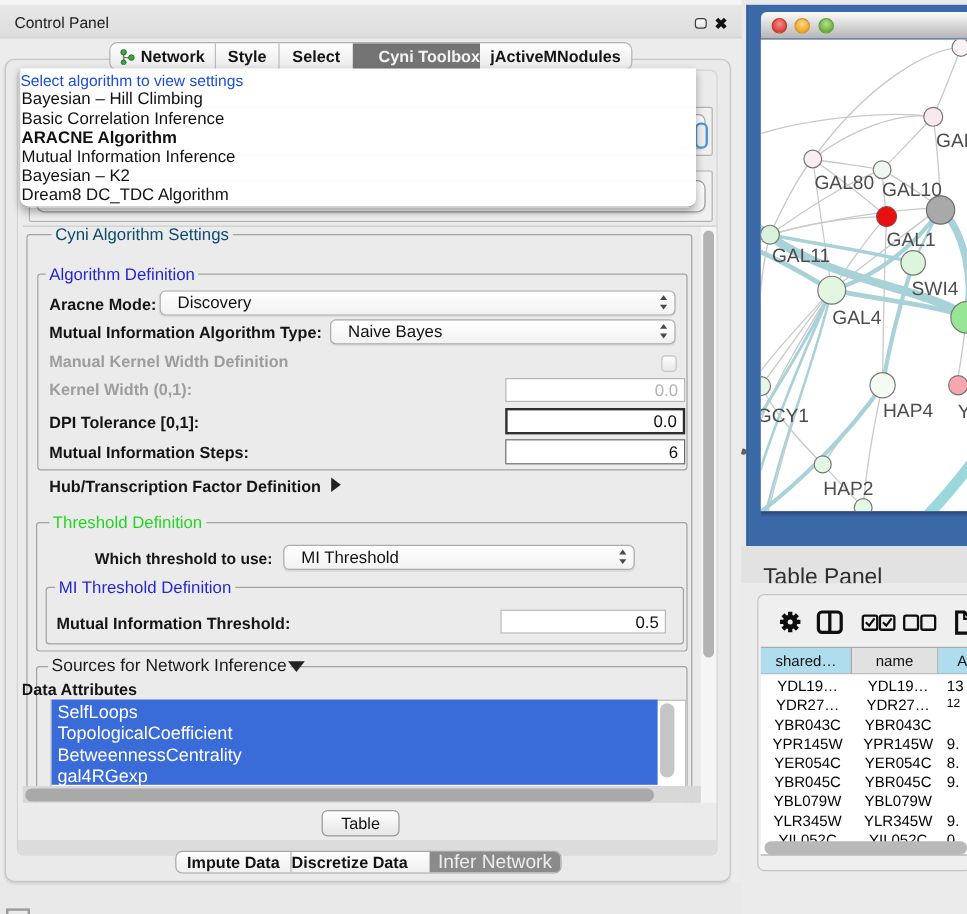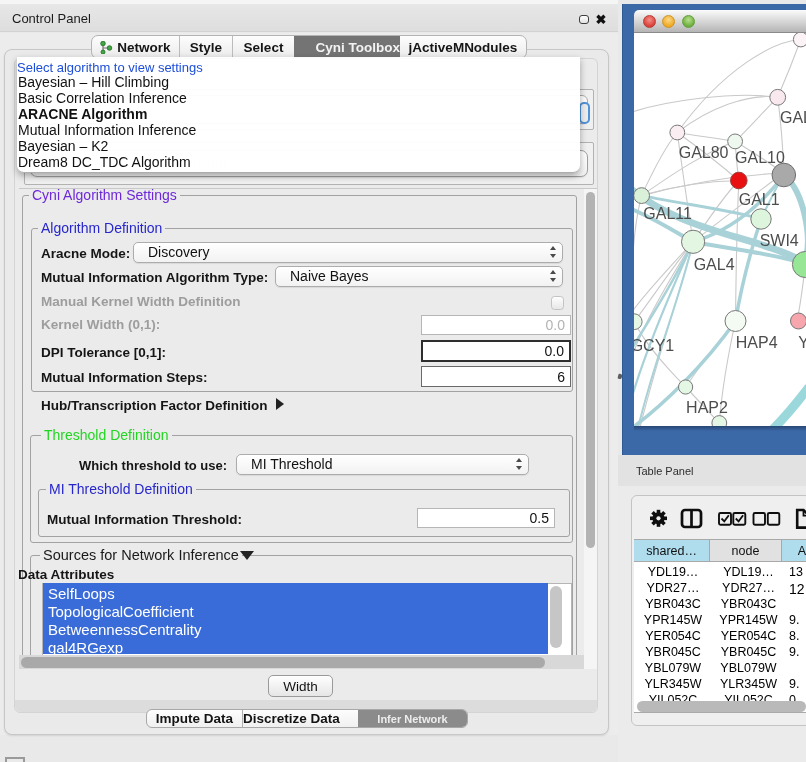--- a/index.html
+++ b/index.html
@@ -74,21 +74,21 @@
 <span class="popitem" style="top:82px">Bayesian – Hill Climbing</span>
 <span class="popitem" style="top:98px">Basic Correlation Inference</span>
 <span class="popitem" style="top:114px;font-weight:bold">ARACNE Algorithm</span>
 <span class="popitem" style="top:130px">Mutual Information Inference</span>
 <span class="popitem" style="top:146px">Bayesian – K2</span>
 <span class="popitem" style="top:162px">Dream8 DC_TDC Algorithm</span>
 
 <div class="abs" style="left:0;top:0;width:806px;height:762px;clip-path:inset(186px 222px 93px 19px)">
 
   <div class="group" style="left:22px;top:195px;width:555px;height:500px"></div>
-  <span class="gtitle" style="left:29px;top:189px;color:#6d28d9">Cyni Algorithm Settings</span>
+  <span class="gtitle" style="left:43px;top:189px;color:#0c4a6e">Cyni Algorithm Settings</span>
 
   <div class="group" style="left:31px;top:228px;width:542px;height:164px"></div>
   <span class="gtitle" style="left:38px;top:222px;color:#2626cc">Algorithm Definition</span>
 
   <span class="abs blbl" style="left:41px;top:246px">Aracne Mode:</span>
   <div class="combo" style="left:133px;top:242px;width:430px;height:20.5px">
         <span class="ct">Discovery</span>
         <span class="spin"></span>
       </div>
 
@@ -140,31 +140,31 @@
   <span class="abs" style="left:48px;top:603px;font-size:15px;color:#fff;white-space:nowrap">TopologicalCoefficient</span>
   <span class="abs" style="left:48px;top:639px;font-size:15px;color:#fff;white-space:nowrap">gal4RGexp</span>
   <div class="abs" style="left:550px;top:586px;width:12px;height:62px;background:#c6c6c6;border-radius:6px"></div>
 </div>
 
 <div class="abs" style="left:584px;top:189px;width:13px;height:480px;background:#f5f5f5"></div>
 <div class="abs" style="left:585.5px;top:192px;width:9px;height:356px;background:#b3b3b3;border-radius:4.5px"></div>
 <div class="abs" style="left:19px;top:655px;width:565px;height:14px;background:#d8d8d8"></div>
 <div class="abs" style="left:21px;top:656.5px;width:524px;height:11px;background:#a9a9a9;border-radius:5.5px"></div>
 
-<div class="abs vcenter" style="left:268px;top:675px;width:65px;height:22px;background:linear-gradient(#ffffff,#e5e5e5);border:1px solid #9a9a9a;border-radius:5px;justify-content:center;font-size:13.5px;color:#111">Width</div>
+<div class="abs vcenter" style="left:268px;top:675px;width:65px;height:22px;background:linear-gradient(#ffffff,#e5e5e5);border:1px solid #9a9a9a;border-radius:5px;justify-content:center;font-size:13.5px;color:#111">Table</div>
 
 <div class="abs" style="left:146px;top:709px;width:322px;height:19px;background:linear-gradient(#fdfdfd,#f0f0f0);border:1px solid #a8a8a8;border-radius:6px;display:flex;overflow:hidden">
   <div style="width:96px;display:flex;align-items:center;justify-content:center;border-right:1px solid #b0b0b0">
         <span style="font-size:13.5px;font-weight:bold;color:#141414">Impute Data</span>
       </div>
   <div style="width:115px;display:flex;align-items:center;justify-content:flex-start">
         <span style="font-size:13.5px;font-weight:bold;color:#141414">Discretize Data</span>
       </div>
   <div style="flex:1;display:flex;align-items:center;justify-content:center;background:#8b8b8b">
-        <span style="font-size:11px;font-weight:bold;color:#ededed">Infer Network</span>
+        <span style="font-size:16px;font-weight:normal;color:#ededed">Infer Network</span>
       </div>
 </div>
 
 <div class="abs" style="left:5px;top:757px;width:20px;height:16px;border:2px solid #9a9a9a;background:#eaeaea"></div>
 
 <div class="abs" style="left:617.5px;top:373.5px;width:4px;height:5px;background:#5f5f5f;border-radius:1px 2px 2px 1px;transform:rotate(15deg)"></div>
 
 <div class="abs" style="left:622px;top:4px;width:184px;height:451px;background:#3b68a6;border-left:1px solid #2d5a94"></div>
 
 <div class="abs" style="left:634px;top:10px;width:172px;height:23px;background:linear-gradient(#fbfbfb,#b5b5b5);border-radius:5px 0 0 0;border-bottom:1px solid #8a8a8a"></div>
@@ -248,21 +248,21 @@
     <text x="122.7" y="314.7" text-anchor="middle">HAP4</text>
     <text x="164.2" y="315">Y</text>
     <text x="73" y="379.6" text-anchor="middle">HAP2</text>
   </g>
 </svg>
 </div>
 
 <div class="abs" style="left:634px;top:426px;width:172px;height:5px;background:linear-gradient(rgba(15,30,55,0.45),rgba(59,104,166,0))"></div>
 
 <div class="abs" style="left:618px;top:455px;width:188px;height:31px;background:#e2e2e2"></div>
-<div class="abs vcenter" style="left:636px;top:455px;height:31px;font-size:11px;color:#2e2e2e">Table Panel</div>
+<div class="abs vcenter" style="left:636px;top:466px;height:31px;font-size:19px;color:#2e2e2e">Table Panel</div>
 <div class="abs" style="left:618px;top:486px;width:188px;height:276px;background:#ebebeb"></div>
 
 <div class="abs" style="left:631px;top:495px;width:180px;height:231px;background:#efefef;border:1px solid #c4c4c4;border-radius:6px"></div>
 
 <svg class="abs" style="left:634px;top:500px" width="172" height="36" viewBox="0 0 172 36">
   <g stroke="#0e0e0e" stroke-width="3.6">
     <line x1="24.5" y1="9.8" x2="24.5" y2="26.8"></line>
     <line x1="16" y1="18.3" x2="33" y2="18.3"></line>
     <line x1="18.5" y1="12.3" x2="30.5" y2="24.3"></line>
     <line x1="30.5" y1="12.3" x2="18.5" y2="24.3"></line>
@@ -278,35 +278,35 @@
     <path d="M 101.8 18.5 l 2.8 2.8 4.5 -6" stroke-width="1.8"></path>
     <rect x="119.5" y="13" width="11.5" height="11.8" rx="1.5" stroke-width="1.9"></rect>
     <rect x="133.8" y="13" width="11.5" height="11.8" rx="1.5" stroke-width="1.9"></rect>
   </g>
   <path d="M 163.2 10 h 6.3 l 5.7 5.7 V 27.6 h -12 z" fill="none" stroke="#0e0e0e" stroke-width="2.6"></path>
   <path d="M 169.5 10 v 5.7 h 5.7" fill="none" stroke="#0e0e0e" stroke-width="1.8"></path>
 </svg>
 
 <div class="abs" style="left:634px;top:539px;width:172px;height:23px;border-top:1px solid #a9a9a9;border-bottom:1px solid #a9a9a9;display:flex">
   <div style="width:78px;background:#b0ddee;border-right:1px solid #a9a9a9;display:flex;align-items:center;justify-content:center;font-size:12.5px;color:#111">shared…</div>
-  <div style="width:73px;background:#e1e1e1;border-right:1px solid #a9a9a9;display:flex;align-items:center;justify-content:center;font-size:12.5px;color:#111">node</div>
+  <div style="width:73px;background:#e1e1e1;border-right:1px solid #a9a9a9;display:flex;align-items:center;justify-content:center;font-size:12.5px;color:#111">name</div>
   <div style="flex:1;background:#b0ddee;display:flex;align-items:center;padding-left:16px;font-size:12.5px;color:#111">A</div>
 </div>
 
 <div class="abs" style="left:634px;top:562px;width:172px;height:150px;background:#fff;overflow:hidden">
   <div style="display:flex;flex-direction:column;padding-top:3px">
     <div style="display:flex;height:16px">
           <span style="width:78px;text-align:center;font-size:12.5px">YDL19…</span>
           <span style="width:73px;text-align:center;font-size:12.5px">YDL19…</span>
           <span style="flex:1;padding-left:4px;font-size:12.5px">13</span>
         </div>
     <div style="display:flex;height:16px">
           <span style="width:78px;text-align:center;font-size:12.5px">YDR27…</span>
           <span style="width:73px;text-align:center;font-size:12.5px">YDR27…</span>
-          <span style="flex:1;padding-left:4px;font-size:14px">12</span>
+          <span style="flex:1;padding-left:4px;font-size:10px">12</span>
         </div>
     <div style="display:flex;height:16px">
           <span style="width:78px;text-align:center;font-size:12.5px">YBR043C</span>
           <span style="width:73px;text-align:center;font-size:12.5px">YBR043C</span>
           <span style="flex:1;padding-left:4px;font-size:12.5px"></span>
         </div>
     <div style="display:flex;height:16px">
           <span style="width:78px;text-align:center;font-size:12.5px">YPR145W</span>
           <span style="width:73px;text-align:center;font-size:12.5px">YPR145W</span>
           <span style="flex:1;padding-left:4px;font-size:12.5px">9.</span>

